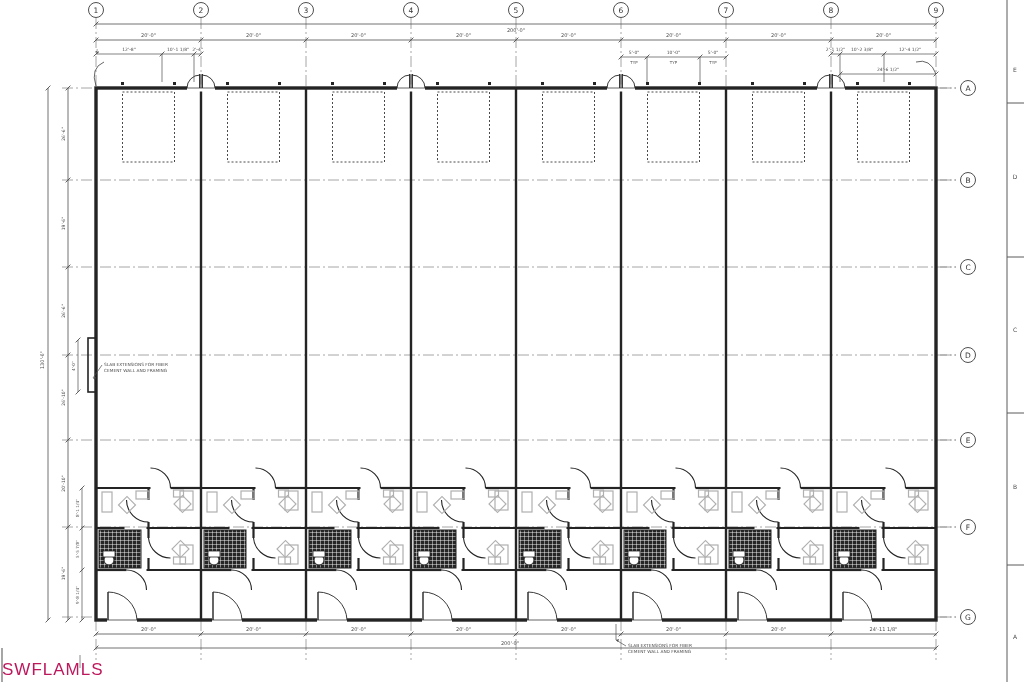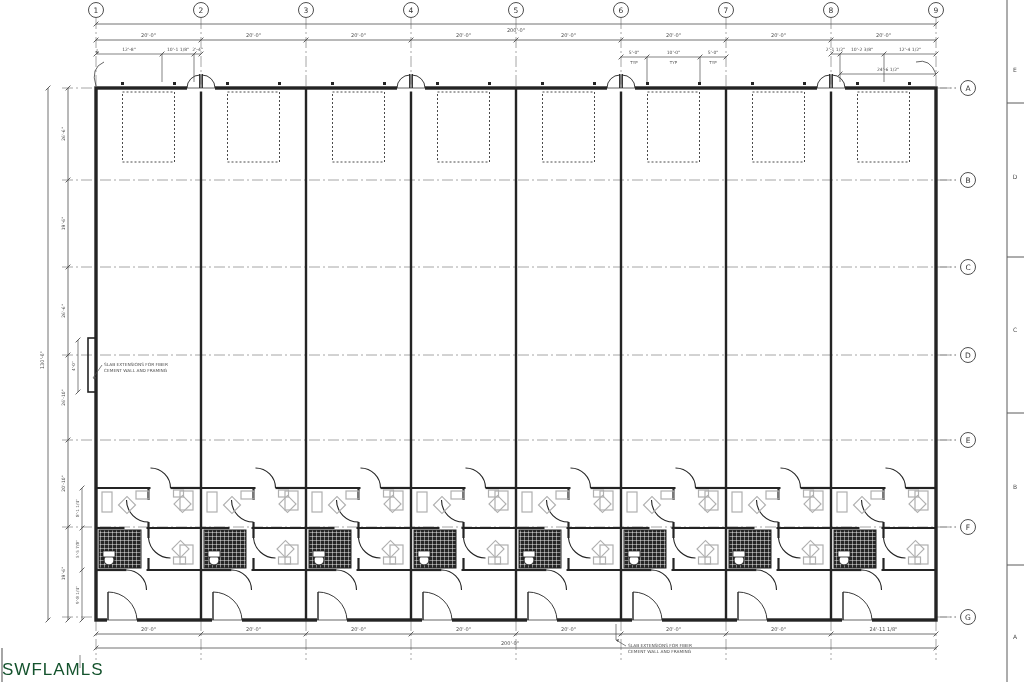--- a/index.html
+++ b/index.html
@@ -4,21 +4,21 @@
 <style>
   html,body{margin:0;padding:0;background:#e8e8e6;}
   .sheet{
     position:relative;width:1024px;height:682px;background:#ffffff;
     overflow:hidden;font-family:"DejaVu Sans",sans-serif;
   }
   svg{position:absolute;top:0;left:0;}
   svg text{font-family:"DejaVu Sans",sans-serif;}
   .watermark{
     position:absolute;left:2px;bottom:2px;font-size:17px;letter-spacing:1px;
-    color:#14532d;font-family:"Liberation Sans",sans-serif;
+    color:#be185d;font-family:"Liberation Sans",sans-serif;
   }
 </style>
 </head>
 <body>
 
 <div class="sheet">
   <svg id="plan" width="1024" height="682" viewBox="0 0 1024 682">
       <defs>
         <pattern id="tile" width="4" height="4" patternUnits="userSpaceOnUse">
           <rect x="0" y="0" width="4" height="4" fill="#262626"></rect>

